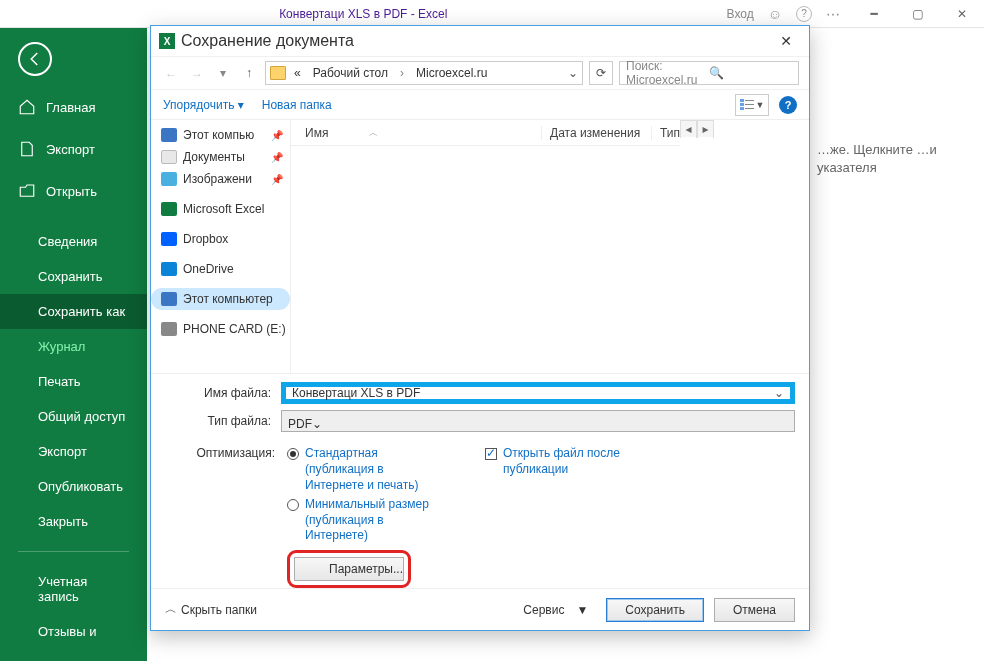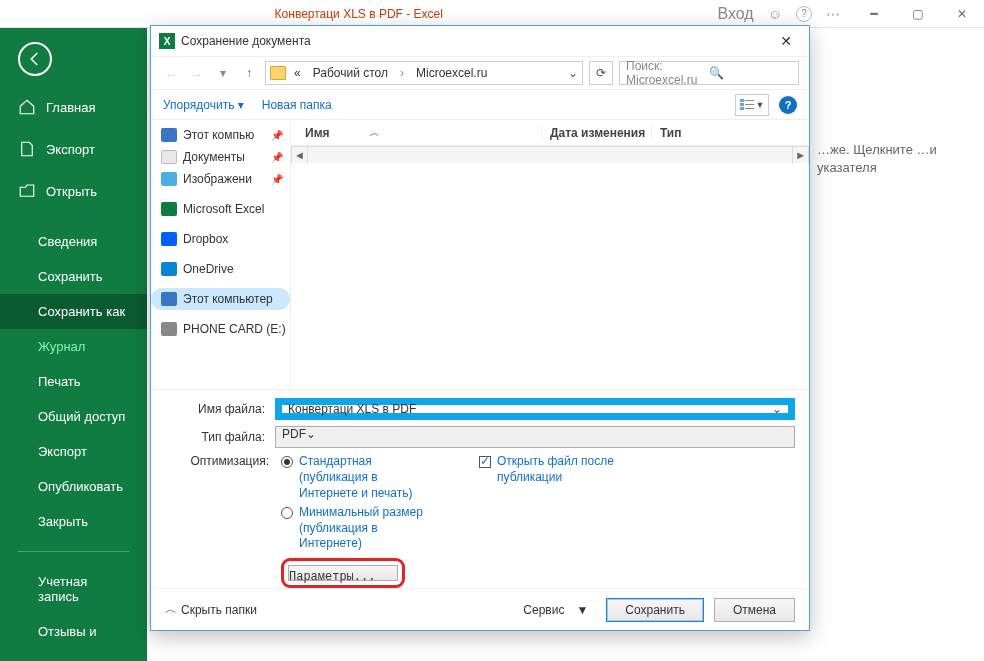--- a/index.html
+++ b/index.html
@@ -1,41 +1,41 @@
 <!DOCTYPE html>
 <html><head>
 <meta charset="utf-8">
 <style>
   * { box-sizing: border-box; font-family: "Segoe UI", Tahoma, sans-serif; }
   body { margin: 0; width: 984px; height: 661px; background: #fff; position: relative; overflow: hidden; font-size: 12px; color: #333; }
 
   
   .excel-window { position: absolute; inset: 0; background: #fff; }
   .excel-titlebar { height: 28px; background: #fff; display: flex; align-items: center; border-bottom: 1px solid #e6e6e6; }
-  .excel-title { flex: 1; text-align: center; color: #c2410c; font-size: 12px; }
+  .excel-title { flex: 1; text-align: center; color: #4c1d95; font-size: 12px; }
   .excel-titlebar .right { display: flex; align-items: center; gap: 14px; padding-right: 12px; color: #8a8a8a; }
-  .excel-titlebar .right span { font-size: 16px; }
+  .excel-titlebar .right span { font-size: 12px; }
   .win-btn { width: 44px; height: 28px; display: flex; align-items: center; justify-content: center; color: #666; }
   .excel-sidebar { position: absolute; left: 0; top: 28px; bottom: 0; width: 147px; background: #107c41; color: #fff; }
   .back-circle { width: 34px; height: 34px; border: 2px solid #fff; border-radius: 50%; display: flex; align-items: center; justify-content: center; margin: 14px 0 10px 18px; }
   .sb-item { display: flex; align-items: center; gap: 10px; padding: 12px 18px; font-size: 13px; cursor: default; }
   .sb-sub { padding: 10px 18px 10px 38px; font-size: 13px; }
   .sb-sub.sel { background: #0b5b30; }
   .sb-sub.muted { color: #86efac; }
   .sb-sep { border-top: 1px solid rgba(255,255,255,0.25); margin: 12px 18px; }
   .excel-sidebar svg { width: 18px; height: 18px; }
 
   .excel-right { position: absolute; left:147px; right:0; top:28px; bottom:0; background:#fff; }
   .hint { position:absolute; right:22px; top:113px; width:145px; text-align:left; color:#666; font-size:13px; line-height:1.4; }
 
   
   .dialog { position: absolute; left: 150px; top: 25px; width: 660px; height: 606px; background: #fff; border: 1px solid #4aa0df; box-shadow: 0 6px 20px rgba(0,0,0,0.25); display: flex; flex-direction: column; }
   .dlg-title { height: 30px; display: flex; align-items: center; padding: 0 8px; }
   .dlg-title .xicon { width:16px; height:16px; background:#107c41; color:#fff; font-size:10px; font-weight:bold; display:flex; align-items:center; justify-content:center; margin-right:6px; }
-  .dlg-title .t { flex:1; font-size:12px; color:#333; }
+  .dlg-title .t { flex:1; font-size:16px; color:#333; }
   .dlg-close { width:30px; text-align:center; font-size:14px; color:#333; }
 
   .navrow { height: 34px; display:flex; align-items:center; padding: 0 10px; gap:6px; border-top:1px solid #f0f0f0; border-bottom:1px solid #f0f0f0; }
   .navbtn { width:20px; color:#888; text-align:center; }
   .navbtn.dis { color:#ccc; }
   .addr { flex:1; display:flex; align-items:center; height:24px; border:1px solid #ccc; background:#fff; padding:0 4px; gap:4px; }
   .addr .folder-ico { width:16px; height:14px; background:#ffd36b; border:1px solid #d4a53a; border-radius:1px; }
   .addr .sep { color:#888; padding:0 4px; }
   .addr .crumb { color:#333; padding:0 4px; }
   .addr .down { margin-left:auto; color:#555; }
@@ -48,54 +48,54 @@
   .toolbar .right-tools { margin-left:auto; display:flex; align-items:center; gap:10px; }
   .viewbtn { width:34px; height:22px; border:1px solid #ccc; display:flex; align-items:center; justify-content:center; gap:2px; }
   .helpbtn { width:18px; height:18px; border-radius:50%; background:#1170c5; color:#fff; display:flex; align-items:center; justify-content:center; font-size:11px; font-weight:bold;}
 
   .body { flex:1; display:flex; border-bottom:1px solid #eee; position:relative; overflow:hidden;}
   .tree { width:140px; border-right:1px solid #eee; padding:4px 0; font-size:12px; }
   .tree-item { display:flex; align-items:center; gap:6px; padding:4px 2px 4px 10px; white-space:nowrap; overflow:hidden;}
   .tree-item.sel { background:#cce8ff;border-radius:11px; }
   .ti-ico { width:16px; height:14px; display:inline-block; background:#6aa2e8; border-radius:2px; }
   .pin { margin-left:auto; color:#888; font-size:10px; padding-right:4px;}
-  .listpane { flex:1; display:flex; flex-direction:column;font-weight:bold; }
+  .listpane { flex:1; display:flex; flex-direction:row; }
   .cols { height:26px; display:flex; align-items:center; border-bottom:1px solid #eee; font-size:12px; color:#444; }
   .cols .c1 { width:250px; padding-left:14px; display:flex; align-items:center; gap:40px;}
   .cols .c2 { width:110px; border-left:1px solid #eee; padding-left:8px;}
   .cols .c3 { flex:1; border-left:1px solid #eee; padding-left:8px;}
   .empty { flex:1; display:flex; align-items:flex-start; justify-content:center; padding-top:26px; color:#666; }
   .hscroll { height:17px; border-top:1px solid #ddd; display:flex; align-items:center; background:#f5f5f5;}
   .hscroll .arrow { width:17px; height:17px; display:flex; align-items:center; justify-content:center; border-left:1px solid #ddd; border-right:1px solid #ddd; color:#666; }
 
-  .form { padding: 8px 14px 0 14px; }
+  .form { padding: 8px 14px 0 20px; }
   .frow { display:flex; align-items:center; margin-bottom:6px; }
   .flabel { width:110px; text-align:right; padding-right:10px; color:#333; }
-  .finput { flex:1; height:22px; border:7px solid #0ea5e9; background:#fff; display:flex; align-items:center; padding:0 6px; }
+  .finput { flex:1; height:22px; border:5px solid #0ea5e9; background:#fff; display:flex; align-items:center; padding:0 6px; }
   .finput .dd { margin-left:auto; color:#555; }
-  .fselect { flex:1; height:22px; border:1px solid #adadad; background:#efefef; display:flex; align-items:flex-start; padding:0 6px; }
+  .fselect { flex:1; height:22px; border:1px solid #adadad; background:#efefef; display:flex; align-items:flex-end; padding:0 6px; }
   .metarow { display:flex; gap:50px; margin:6px 0 4px 0; padding-left:40px; }
   .metarow .k { color:#666; margin-right:6px; }
   .metarow .v { color:#1170c5; }
 
-  .optgrid { display:flex; gap:40px; margin-top:6px; }
+  .optgrid { display:flex; gap:40px; margin-top:14px; }
   .optcol { }
   .optlabel { display:inline-block; width:110px; text-align:right; padding-right:6px; color:#333; }
   .radio-row { display:flex; align-items:flex-start; gap:6px; margin-bottom:4px; padding-left:116px; }
   .radio-row.first{ padding-left:0;}
   .radio { width:12px; height:12px; border:1px solid #555; border-radius:50%; margin-top:2px; position:relative; }
   .radio.checked::after { content:""; position:absolute; inset:2px; background:#333; border-radius:50%; }
   .rtext { color:#1170c5; max-width:140px; line-height:1.3; }
   .check-row { display:flex; align-items:flex-start; gap:6px; }
   .check { width:12px; height:12px; border:1px solid #555; position:relative; margin-top:2px; }
   .check.checked::after { content:"✓"; position:absolute; left:0; top:-3px; font-size:12px; color:#1170c5; }
 
   .parambtn-wrap { padding-left:116px; margin-top:6px;}
   .parambtn-outline { border:3px solid #e02424; border-radius:9px; padding:4px; display:inline-block; }
-  .parambtn { width:110px; height:16px; border:1px solid #adadad; background:linear-gradient(#f7f7f7,#e7e7e7); text-align:left; line-height:22px;font-family:Liberation Mono, monospace; }
+  .parambtn { width:110px; height:24px; border:1px solid #adadad; background:linear-gradient(#f7f7f7,#e7e7e7); text-align:right; line-height:22px; }
 
   .footer { margin-top:auto; height:42px; border-top:1px solid #eee; display:flex; align-items:center; padding:0 14px; gap:10px; }
   .hide-folders { display:flex; align-items:center; gap:4px; color:#333; }
   .footer .spacer { flex:1; }
   .svc { display:flex; align-items:center; gap:4px; color:#333; margin-right:8px;}
   .btn { height:24px; padding:0 18px; border:1px solid #adadad; background:linear-gradient(#f7f7f7,#e7e7e7); display:flex; align-items:center; }
   .btn.primary { border:1px solid #2a7ed2; box-shadow: inset 0 0 0 1px #9cc8ef; }
 
   svg { display:block; }
 </style>

